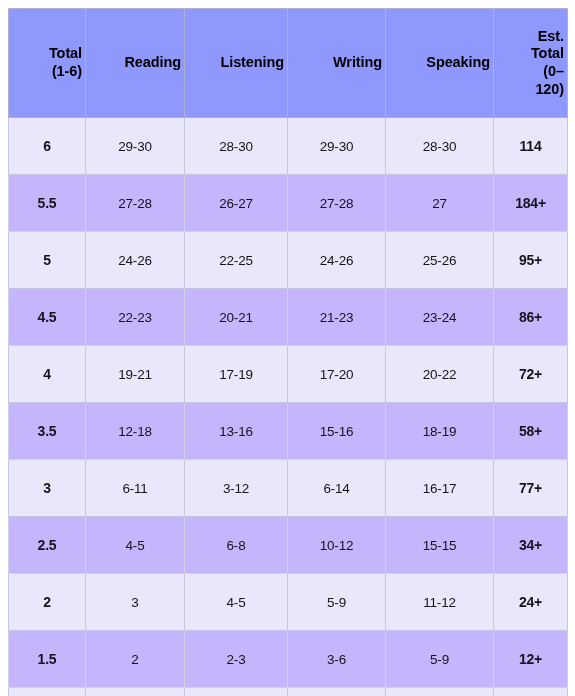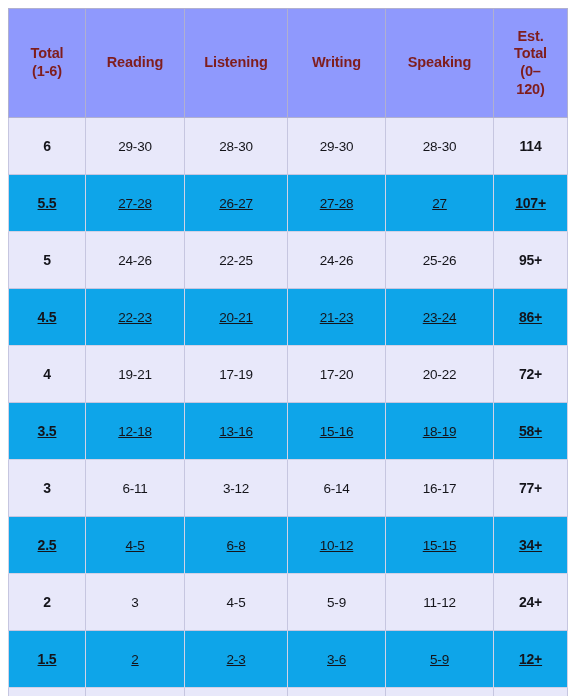--- a/index.html
+++ b/index.html
@@ -28,25 +28,25 @@
   }
   table.score-table col.c-total   { width: 77px; }
   table.score-table col.c-read    { width: 99px; }
   table.score-table col.c-listen  { width: 103px; }
   table.score-table col.c-write   { width: 98px; }
   table.score-table col.c-speak   { width: 108px; }
   table.score-table col.c-est     { width: 74px; }
 
   thead th {
     background: #8f99fd;
-    color: #7f1d1d;
+    color: #000000;
     font-weight: bold;
     font-size: 14.5px;
     line-height: 1.22;
-    text-align: center;
+    text-align: right;
     vertical-align: middle;
     height: 100px;
     padding: 4px 3px;
     border: 1px solid #b0b0d0;
     letter-spacing: -0.1px;
   }
   tbody td {
     height: 52px;
     text-align: center;
     vertical-align: middle;
@@ -54,23 +54,22 @@
     color: #14141a;
     border: 1px solid #cfcfe4;
     padding: 2px 3px;
     letter-spacing: -0.2px;
   }
   tbody tr.shade td {
     background: #e8e8fa;
     border-color: #c6c6e0;
   }
   tbody tr.plain td {
-    background: #0ea5e9;
+    background: #c4b5fd;
     border-color: #d2d2e6;
-    text-decoration: underline;
   }
   tbody td.col-total,
   tbody td.col-est {
     font-weight: bold;
     font-size: 14px;
   }
 </style>
 </head>
 <body>
 
@@ -110,21 +109,21 @@
         <td>29-30</td>
         <td>28-30</td>
         <td class="col-est">114</td>
       </tr>
       <tr class="plain">
         <td class="col-total">5.5</td>
         <td>27-28</td>
         <td>26-27</td>
         <td>27-28</td>
         <td>27</td>
-        <td class="col-est">107+</td>
+        <td class="col-est">184+</td>
       </tr>
       <tr class="shade">
         <td class="col-total">5</td>
         <td>24-26</td>
         <td>22-25</td>
         <td>24-26</td>
         <td>25-26</td>
         <td class="col-est">95+</td>
       </tr>
       <tr class="plain">

